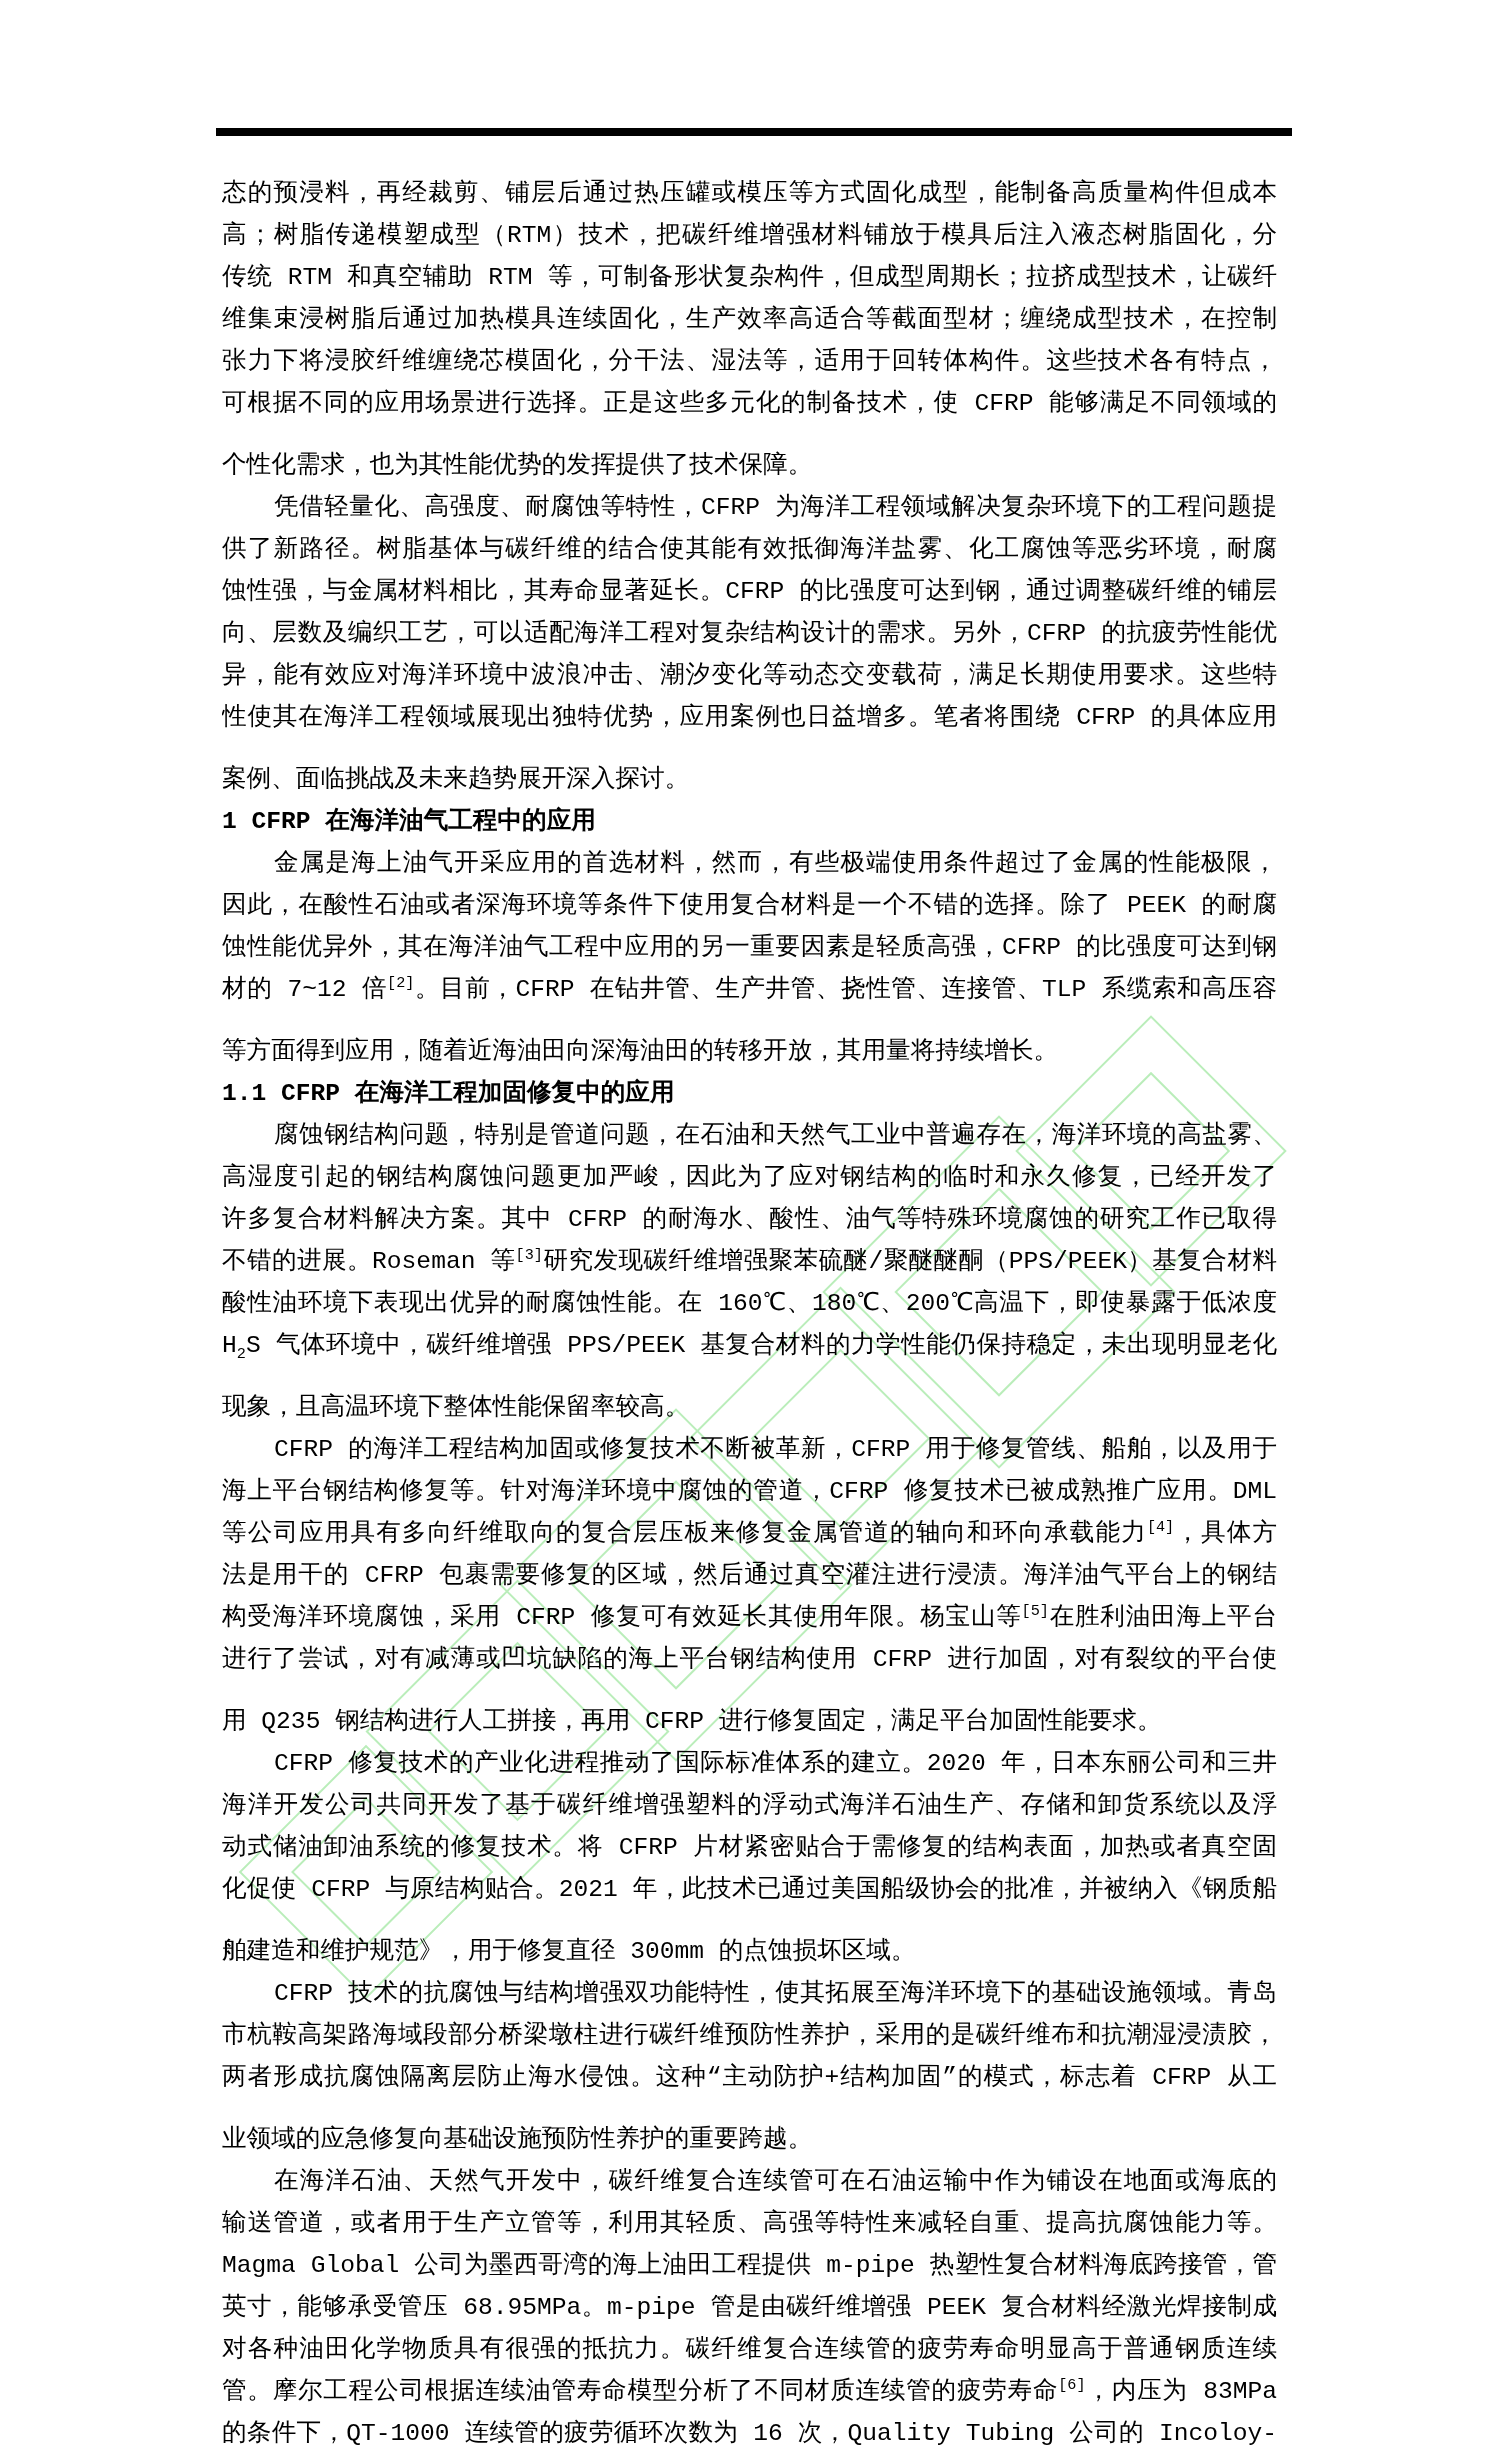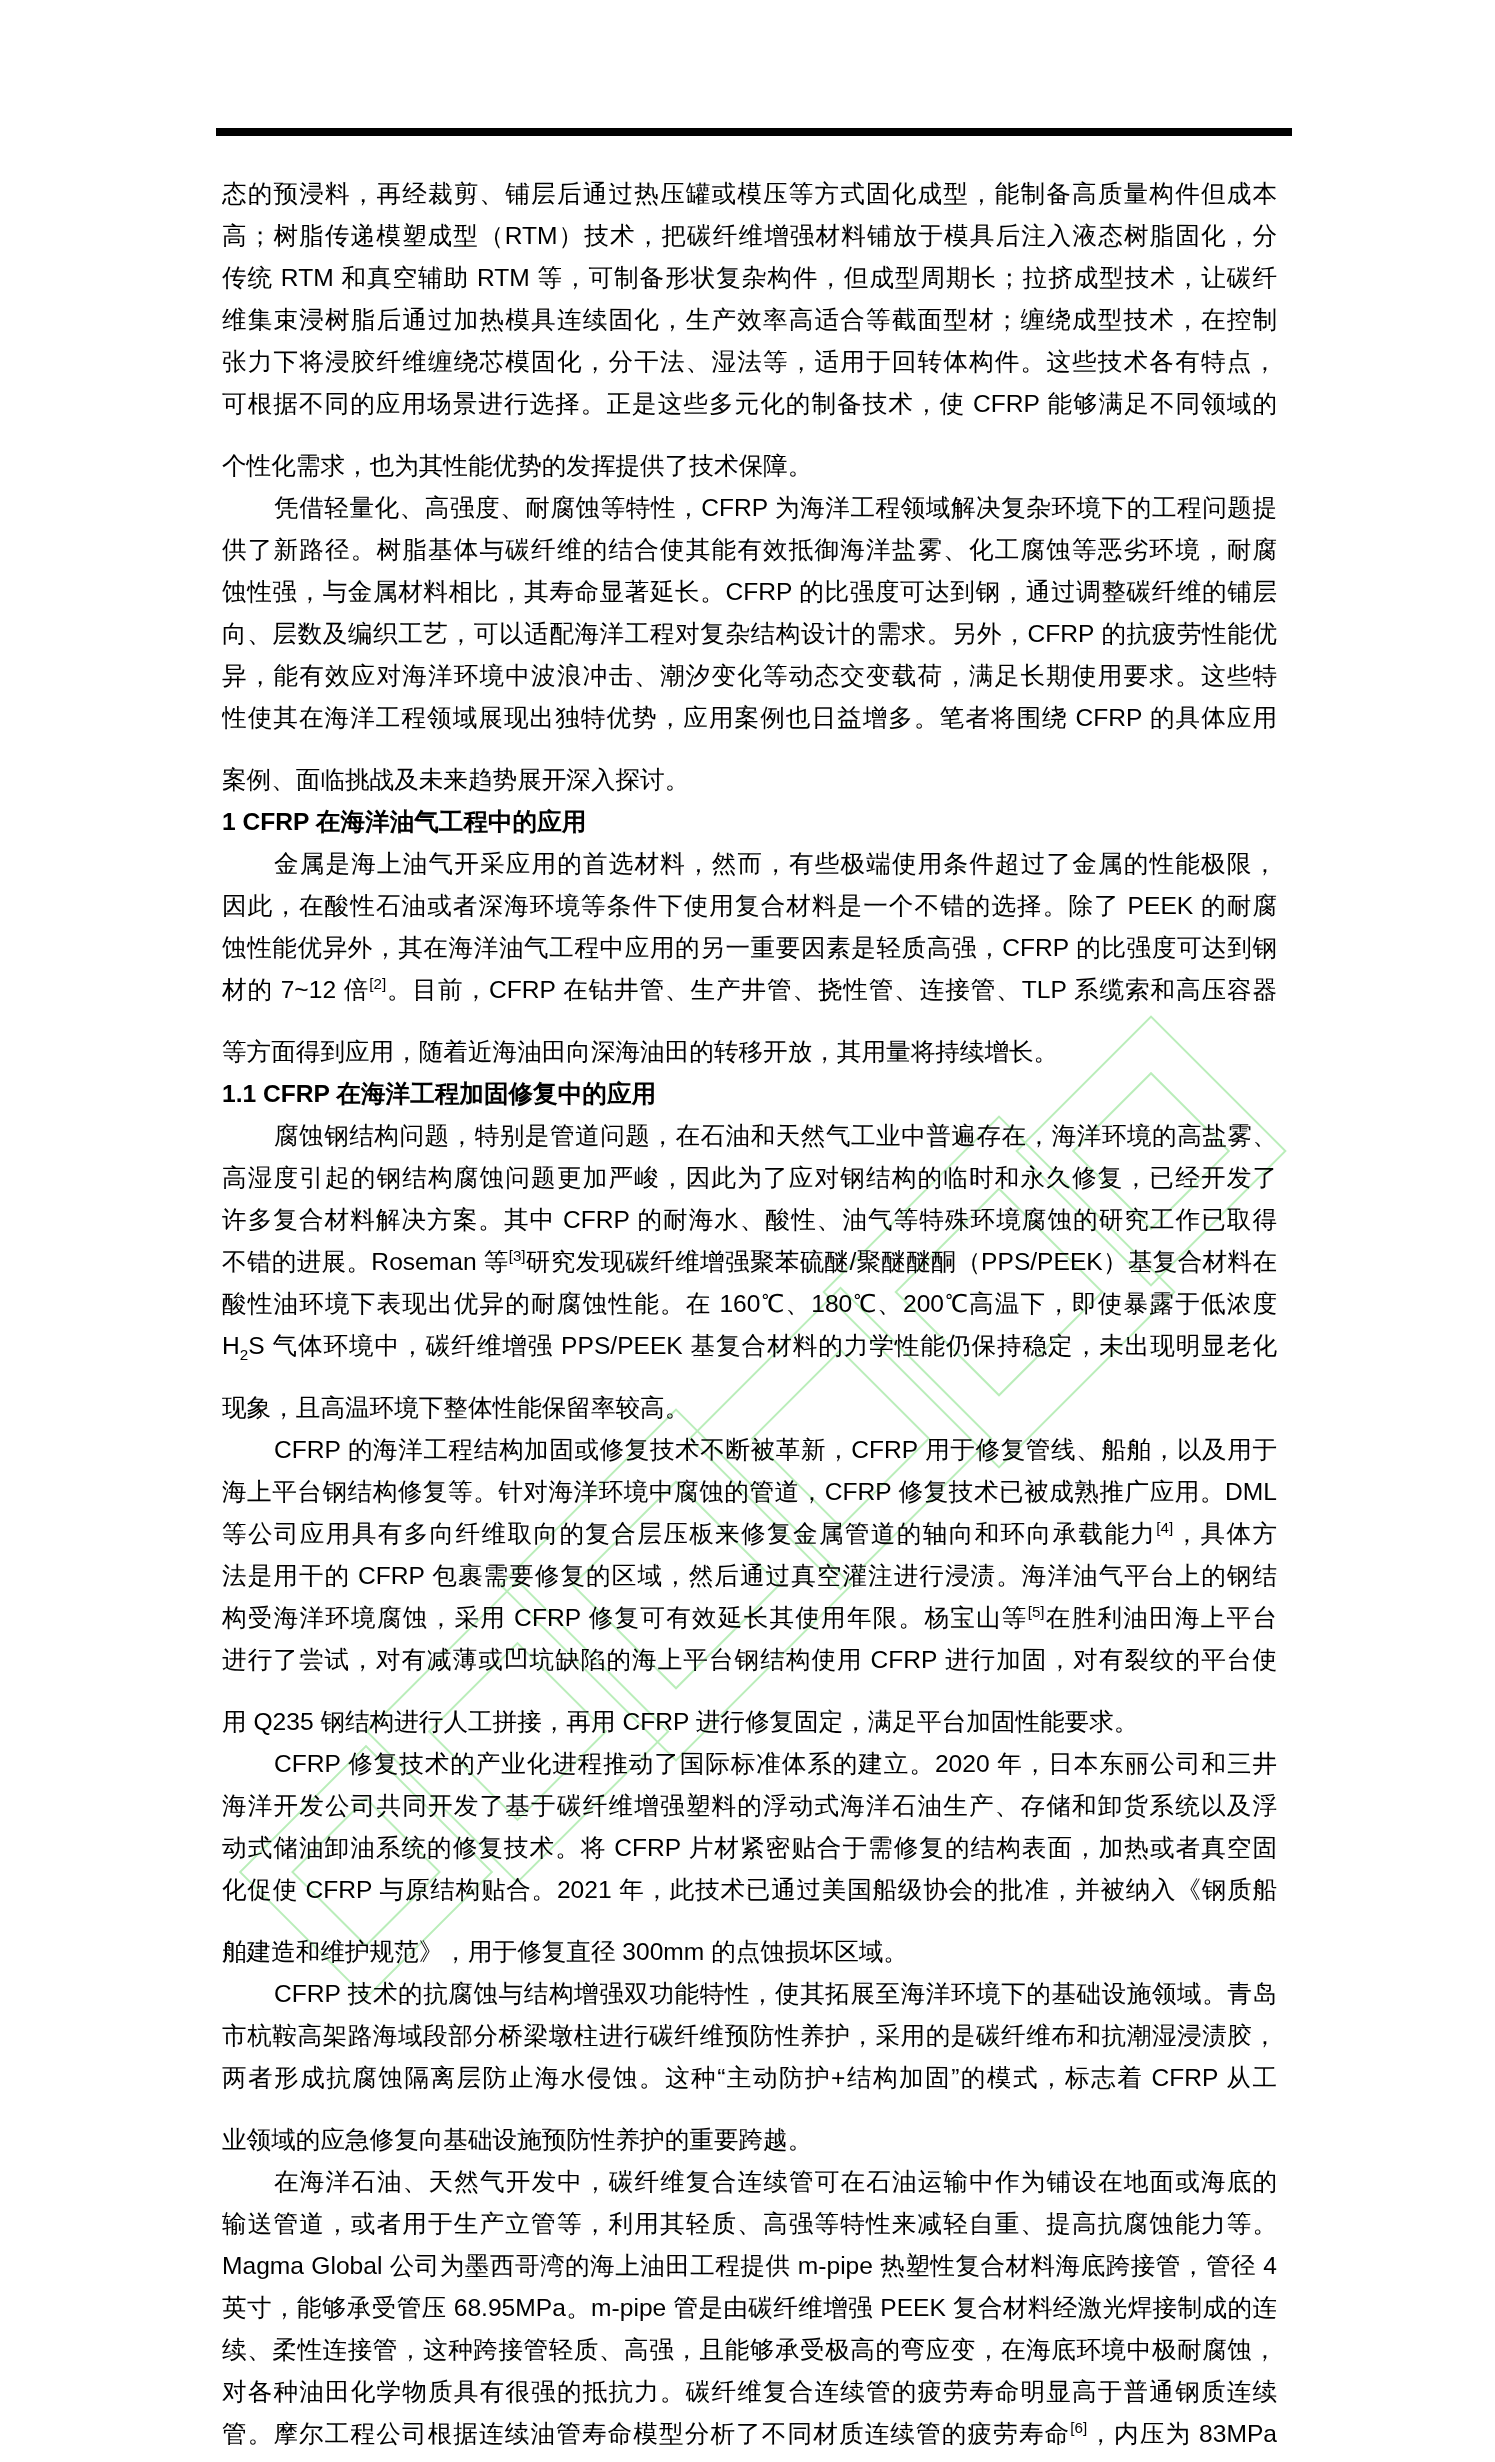--- a/index.html
+++ b/index.html
@@ -2,21 +2,21 @@
 <html style="font-size:9.4px"><head>
 <meta charset="utf-8">
 <title>Document</title>
 <style>
   html,body{margin:0;padding:0;background:#ffffff;}
   .page{
     position:relative;
     width:1495px;height:2462px;
     background:#ffffff;
     overflow:hidden;
-    font-family:Liberation Sans, sans-serif;
+    font-family:Liberation Mono, monospace;
     color:#000;
   }
   .redaction{
     position:absolute;
     left:216px;top:128px;
     width:1076px;height:7.6px;
     background:#000;
   }
   
   .watermark{
@@ -149,21 +149,20 @@
         <div class="line indent">CFRP 技术的抗腐蚀与结构增强双功能特性，使其拓展至海洋环境下的基础设施领域。青岛</div>
         <div class="line">市杭鞍高架路海域段部分桥梁墩柱进行碳纤维预防性养护，采用的是碳纤维布和抗潮湿浸渍胶，</div>
         <div class="line">两者形成抗腐蚀隔离层防止海水侵蚀。这种“主动防护+结构加固”的模式，标志着 CFRP 从工</div>
         <div class="line short">业领域的应急修复向基础设施预防性养护的重要跨越。</div>
       </div>
       <div class="paragraph">
         <div class="line indent">在海洋石油、天然气开发中，碳纤维复合连续管可在石油运输中作为铺设在地面或海底的</div>
         <div class="line">输送管道，或者用于生产立管等，利用其轻质、高强等特性来减轻自重、提高抗腐蚀能力等。</div>
         <div class="line">Magma Global 公司为墨西哥湾的海上油田工程提供 m-pipe 热塑性复合材料海底跨接管，管径 4</div>
         <div class="line">英寸，能够承受管压 68.95MPa。m-pipe 管是由碳纤维增强 PEEK 复合材料经激光焊接制成的连</div>
-        <div class="line">续、柔性连接管，这种跨接管轻质、高强，且能够承受极高的弯应变，在海底环境中极耐腐蚀，</div>
         <div class="line">对各种油田化学物质具有很强的抵抗力。碳纤维复合连续管的疲劳寿命明显高于普通钢质连续</div>
         <div class="line">管。摩尔工程公司根据连续油管寿命模型分析了不同材质连续管的疲劳寿命<sup>[6]</sup>，内压为 83MPa</div>
         <div class="line">的条件下，QT-1000 连续管的疲劳循环次数为 16 次，Quality Tubing 公司的 Incoloy-625 连续管</div>
       </div>
     </div>
 
 </div>
 
 
 </body></html>

